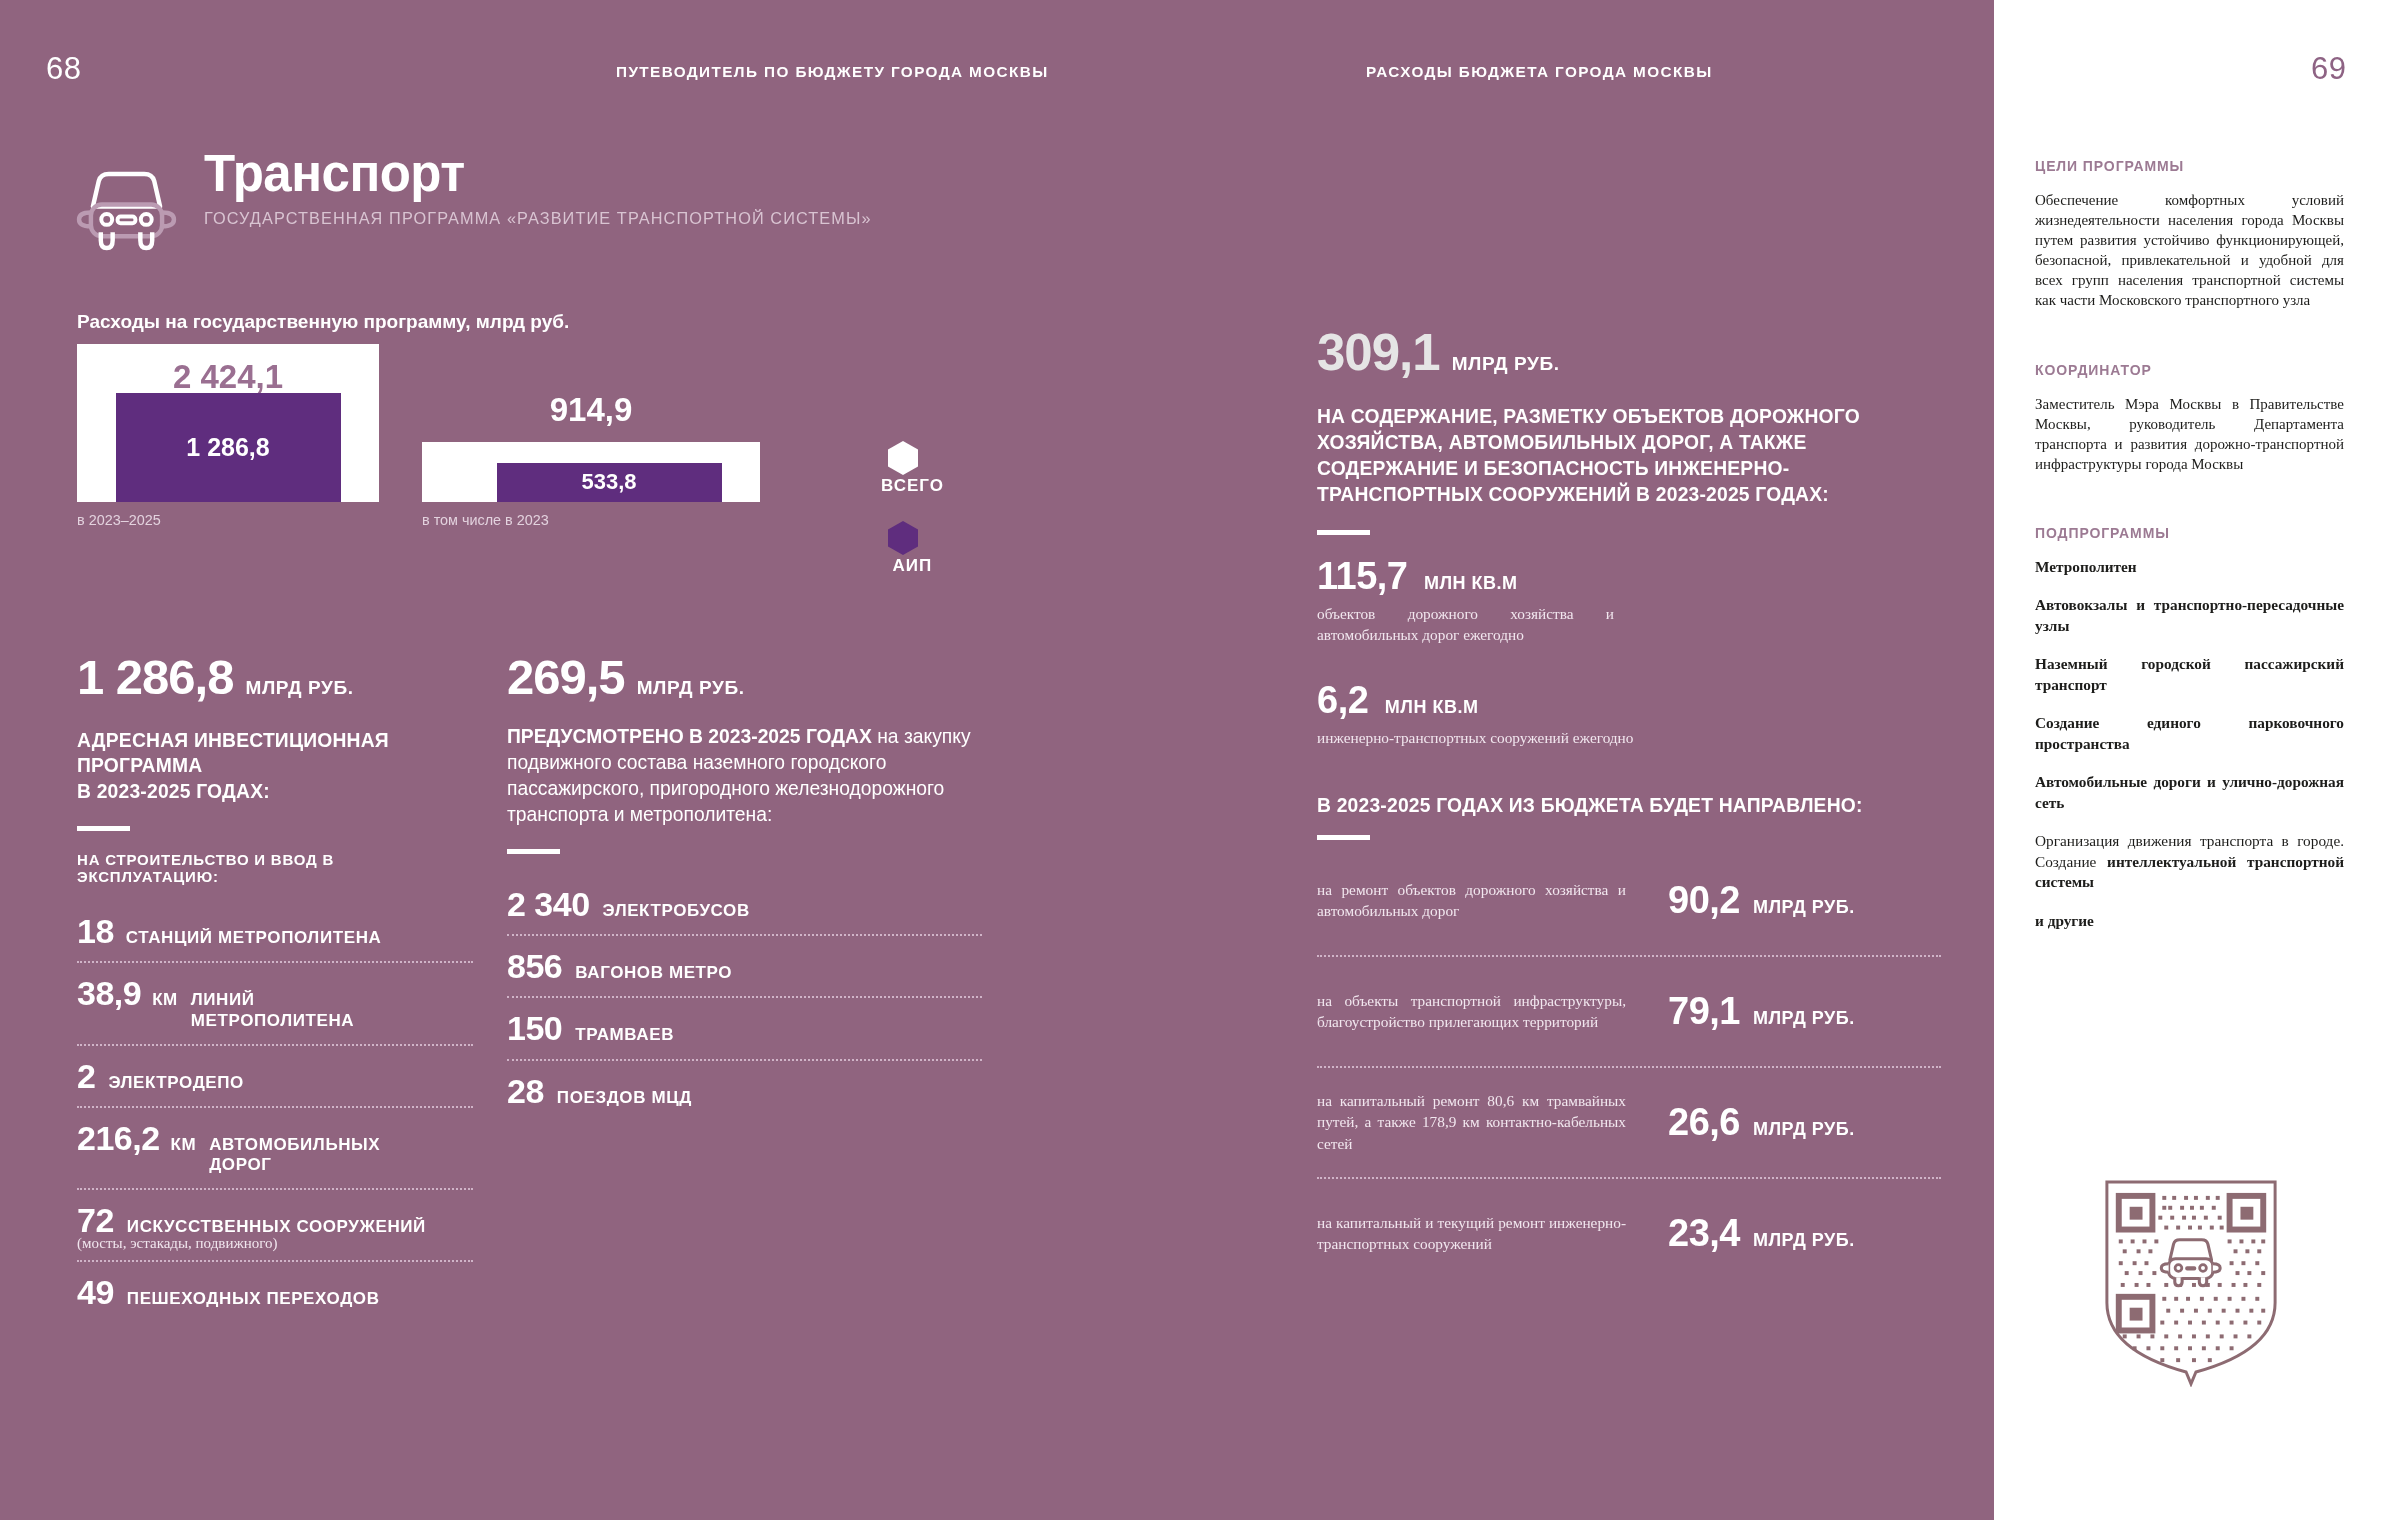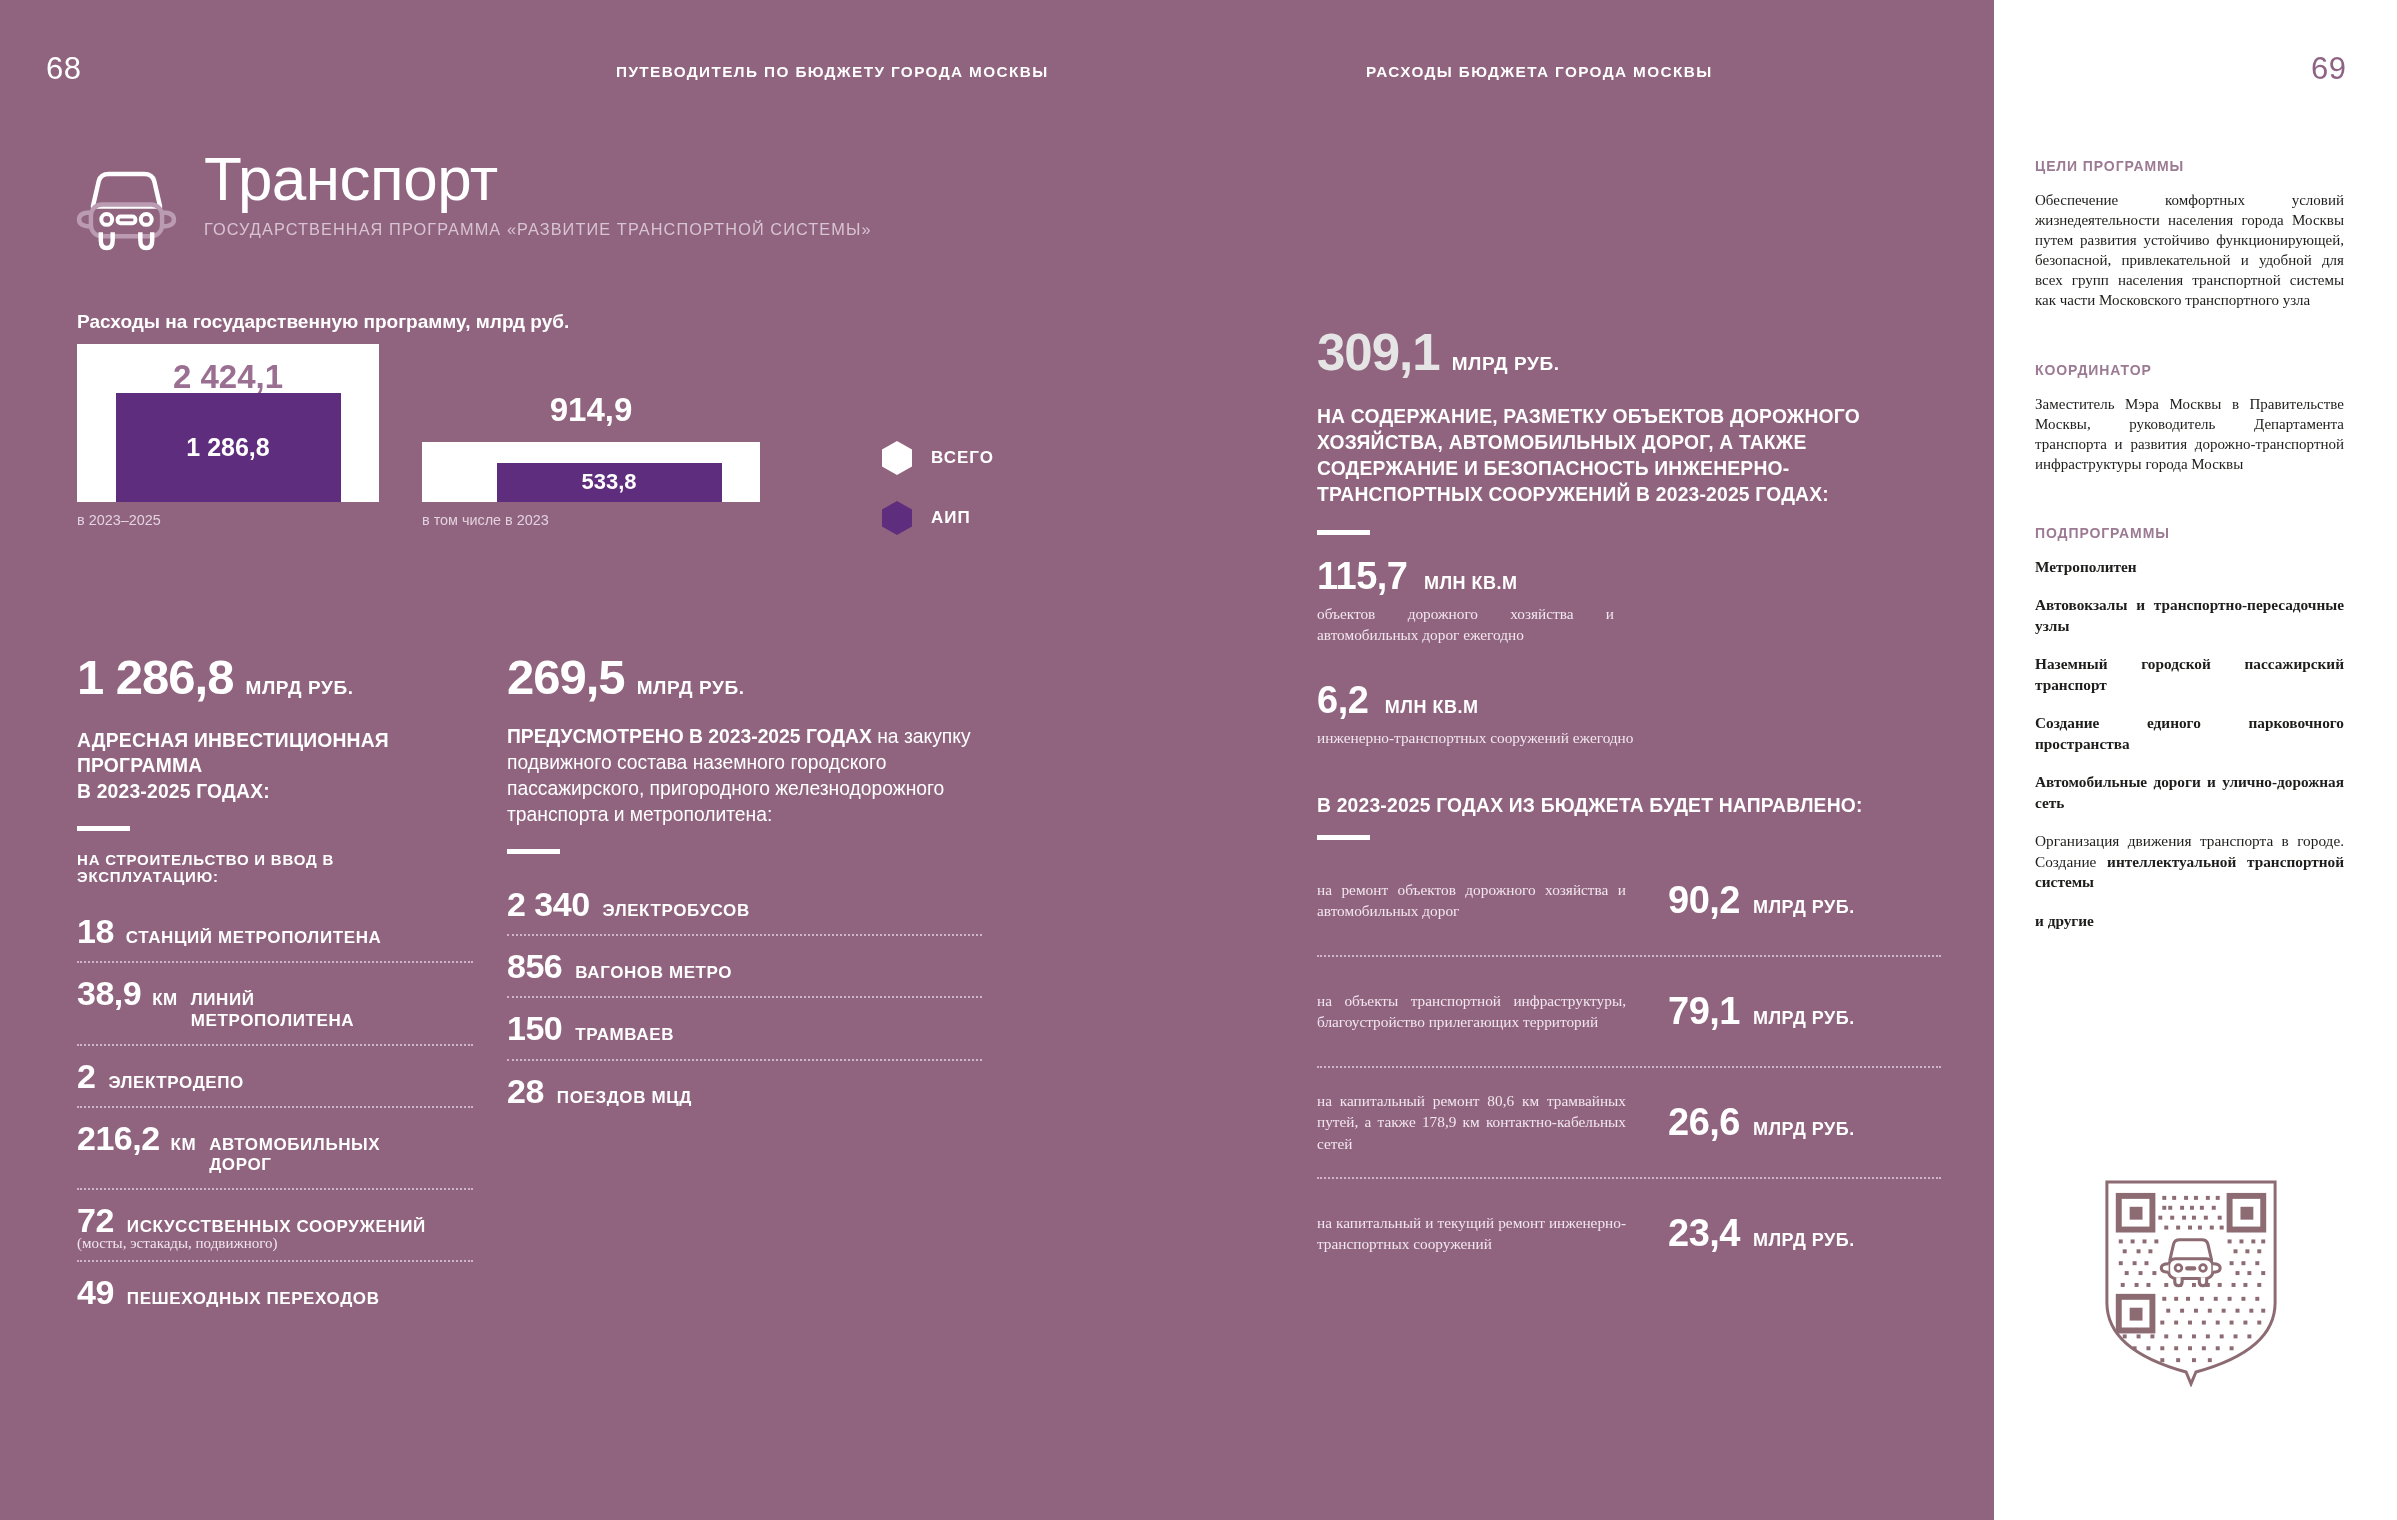--- a/index.html
+++ b/index.html
@@ -19,37 +19,37 @@
   .folio{position:absolute;top:51px;color:#ffffff;font-size:31px;font-weight:400;letter-spacing:0.5px;}
   .folio-left{left:46px;}
   .folio-right{left:2311px;color:#8e6384;}
   .runhead{position:absolute;top:63px;color:#ffffff;font-size:15.3px;font-weight:bold;letter-spacing:1.4px;text-transform:uppercase;}
   .runhead-a{left:616px;}
   .runhead-b{left:1366px;}
 
   
   .titleblock{position:absolute;left:71px;top:149px;display:flex;align-items:flex-start;}
   .car-icon{width:111px;height:85px;margin-top:18px;margin-right:22px;flex:none;}
-  .title-h1{color:#fff;font-size:62px;font-weight:normal;line-height:.98;letter-spacing:-0.5px;margin:0;}
+  .title-h1{color:#fff;font-size:51px;font-weight:bold;line-height:.98;letter-spacing:-0.5px;margin:0;}
   .title-sub{color:#d9c4d2;font-size:16.3px;letter-spacing:1.1px;margin-top:10px;text-transform:uppercase;}
 
   
   .chart-wrap{position:absolute;left:77px;top:310px;width:752px;}
   .chart-title{color:#fff;font-size:19px;font-weight:bold;line-height:1.3;}
   .chart-area{position:relative;height:203px;margin-top:16px;}
   .bar-group{position:absolute;bottom:26px;}
   .bar-outer{background:#ffffff;position:relative;display:flex;align-items:flex-end;justify-content:center;}
   .bar-inner{background:#5f2d7e;display:flex;align-items:center;justify-content:center;position:relative;}
   .bar-total{position:absolute;left:0;right:0;text-align:center;color:#9a6f91;font-size:33px;font-weight:bold;top:14px;}
   .bar-total.outside{color:#ffffff;top:-51px;}
   .bar-inner-label{color:#ffffff;font-size:25px;font-weight:bold;}
   .axis-cap{color:#e3d2de;font-size:14.4px;margin-top:10px;}
 
   .legend{position:absolute;left:804px;top:89px;}
-  .legend-row{display:flex;align-items:center;margin-bottom:24px;}
+  .legend-row{display:flex;align-items:center;margin-bottom:24px;flex-direction:column;}
   .hexa{width:32px;height:36px;margin-right:18px;flex:none;}
   .legend-label{color:#ffffff;font-size:17px;font-weight:bold;letter-spacing:1px;}
 
   
   .colA{position:absolute;left:77px;top:653px;width:396px;}
   .colB{position:absolute;left:507px;top:653px;width:475px;}
 
   .bignum-row{display:flex;align-items:baseline;}
   .bignum{color:#ffffff;font-size:49px;font-weight:bold;letter-spacing:-1px;line-height:1;}
   .bignum-unit{color:#ffffff;font-size:19px;font-weight:bold;margin-left:12px;letter-spacing:0.6px;}

